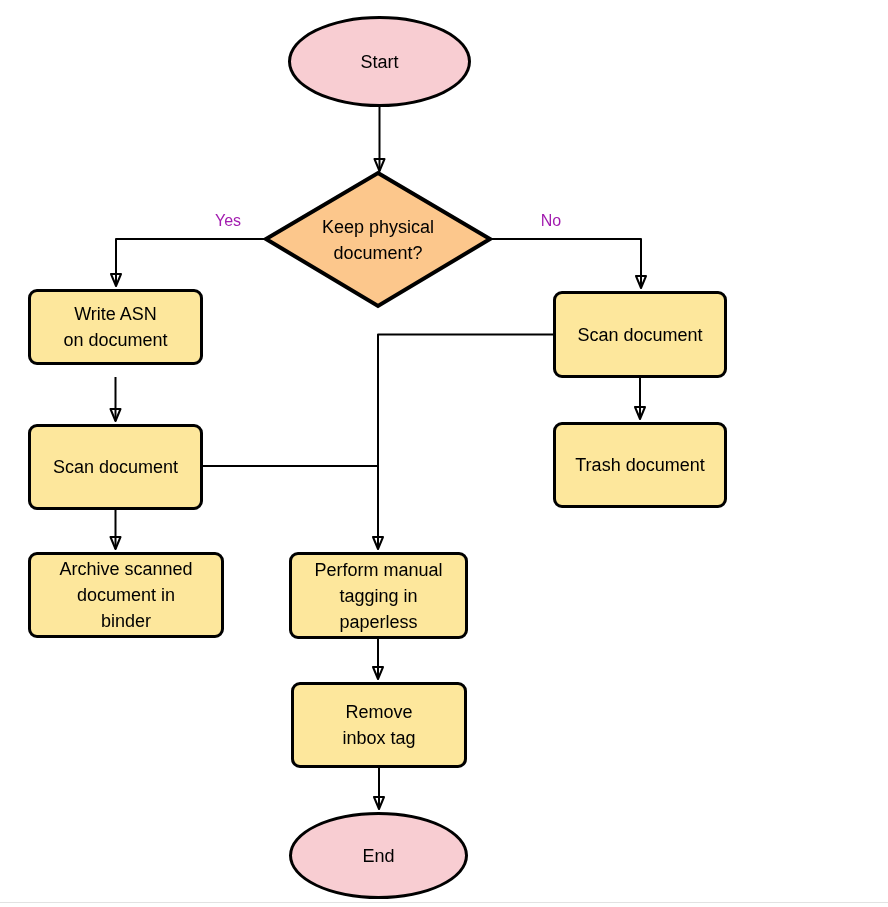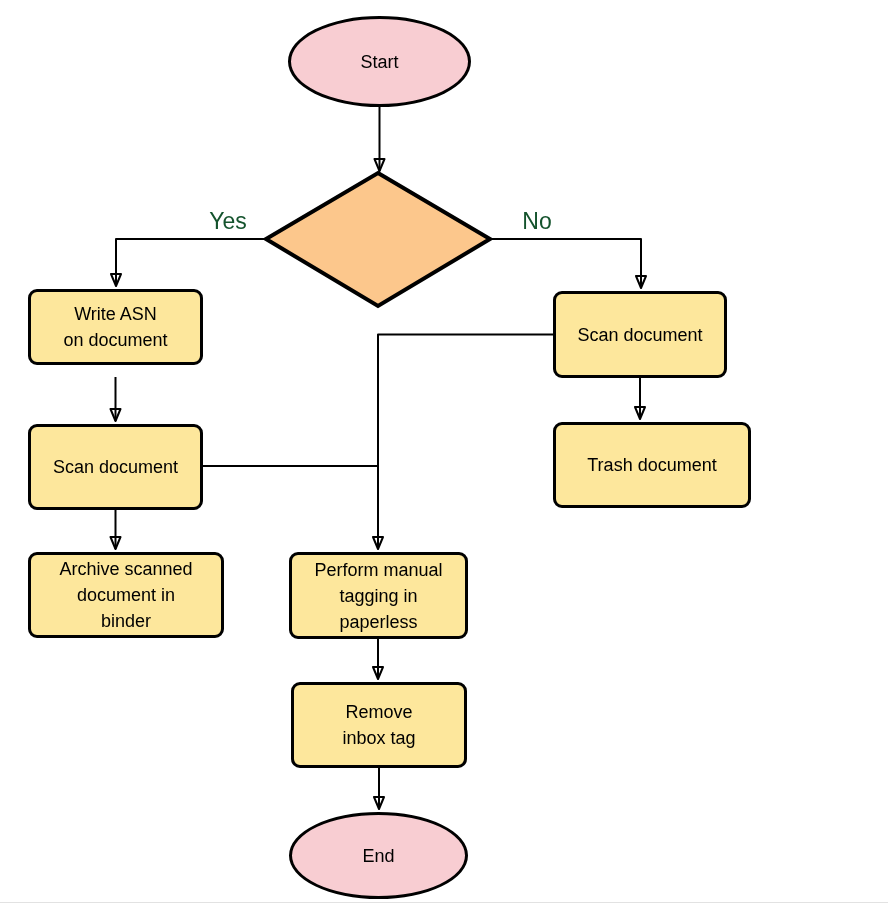--- a/index.html
+++ b/index.html
@@ -61,22 +61,22 @@
     width: 200px;
     text-align: center;
     font-size: 18px;
     line-height: 26px;
     white-space: pre-line;
     color: #000;
   }
   .edge-label {
     position: absolute;
     transform: translate(-50%, -50%);
-    font-size: 23px;
-    color: #14532d;
+    font-size: 16px;
+    color: #a21caf;
     background: #fff;
     padding: 0 3px;
   }
   .annotation {
     position: absolute;
     left: 481px;
     top: 588px;
     width: 404px;
     font-size: 19.5px;
     line-height: 27px;
@@ -91,27 +91,27 @@
     top: 902px;
     height: 1px;
     background: var(--divider, #e2e2e2);
   }
   
   .n-start        { left: 288px; top: 16px;  width: 183px; height: 91px; }
   .n-write-asn    { left: 28px;  top: 289px; width: 175px; height: 76px; }
   .n-scan-left    { left: 28px;  top: 424px; width: 175px; height: 86px; }
   .n-archive      { left: 28px;  top: 552px; width: 196px; height: 86px; }
   .n-scan-right   { left: 553px; top: 291px; width: 174px; height: 87px; }
-  .n-trash        { left: 553px; top: 422px; width: 198px; height: 86px; }
+  .n-trash        { left: 553px; top: 422px; width: 174px; height: 86px; }
   .n-tagging      { left: 289px; top: 552px; width: 179px; height: 87px; }
   .n-remove-inbox { left: 291px; top: 682px; width: 176px; height: 86px; }
   .n-end          { left: 289px; top: 812px; width: 179px; height: 87px; }
   .l-decision     { left: 378px; top: 240px; }
   .l-yes          { left: 228px; top: 221px; }
-  .l-no           { left: 537px; top: 221px; }
+  .l-no           { left: 551px; top: 221px; }
 </style>
 </head>
 <body>
 
 <div class="canvas">
 
   <svg class="edges" viewBox="0 0 888 907" xmlns="http://www.w3.org/2000/svg">
     <defs>
       <marker id="arrow" markerUnits="userSpaceOnUse" markerWidth="16" markerHeight="14" refX="13" refY="7" orient="auto">
         <path d="M1,2 L13,7 L1,12 Z" fill="#000" stroke="none"></path>
@@ -127,20 +127,22 @@
     <path d="M640,378 L640,419" marker-end="url(#arrow)"></path>
     <path d="M378,639 L378,679" marker-end="url(#arrow)"></path>
     <path d="M379,768 L379,809" marker-end="url(#arrow)"></path>
     <polygon class="decision" points="378,173 490,239 378,306 266,239"></polygon>
   </svg>
 
   <div class="node terminator n-start">
     <span>Start</span>
   </div>
 
+  <div class="decision-label l-decision">Keep physical
+document?</div>
 
   <div class="edge-label l-yes">Yes</div>
   <div class="edge-label l-no">No</div>
 
   <div class="node process n-write-asn">
     <span>Write ASN
 on document</span>
   </div>
 
   <div class="node process n-scan-left">

